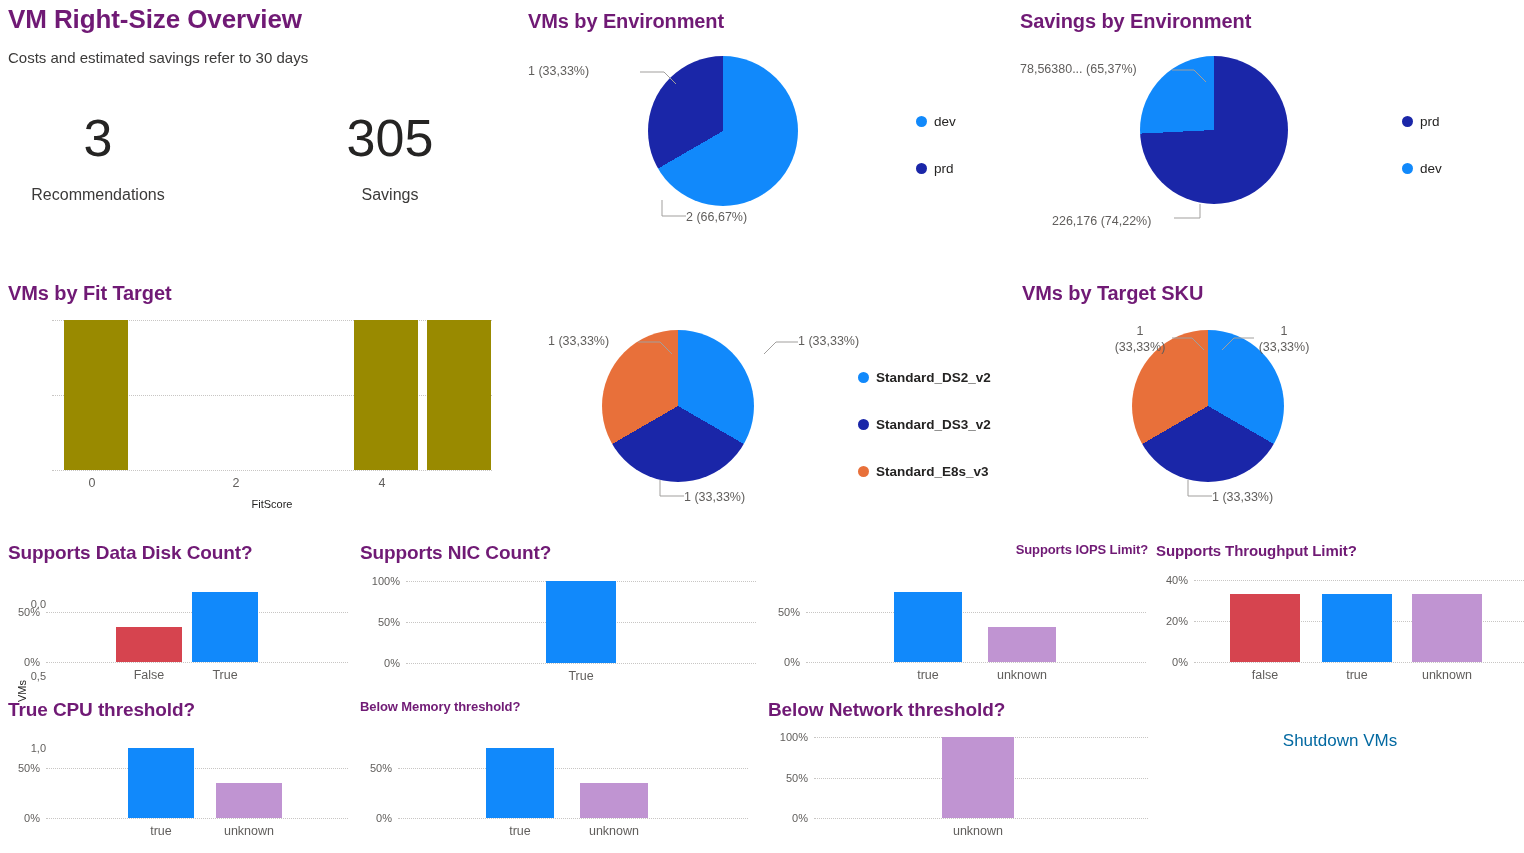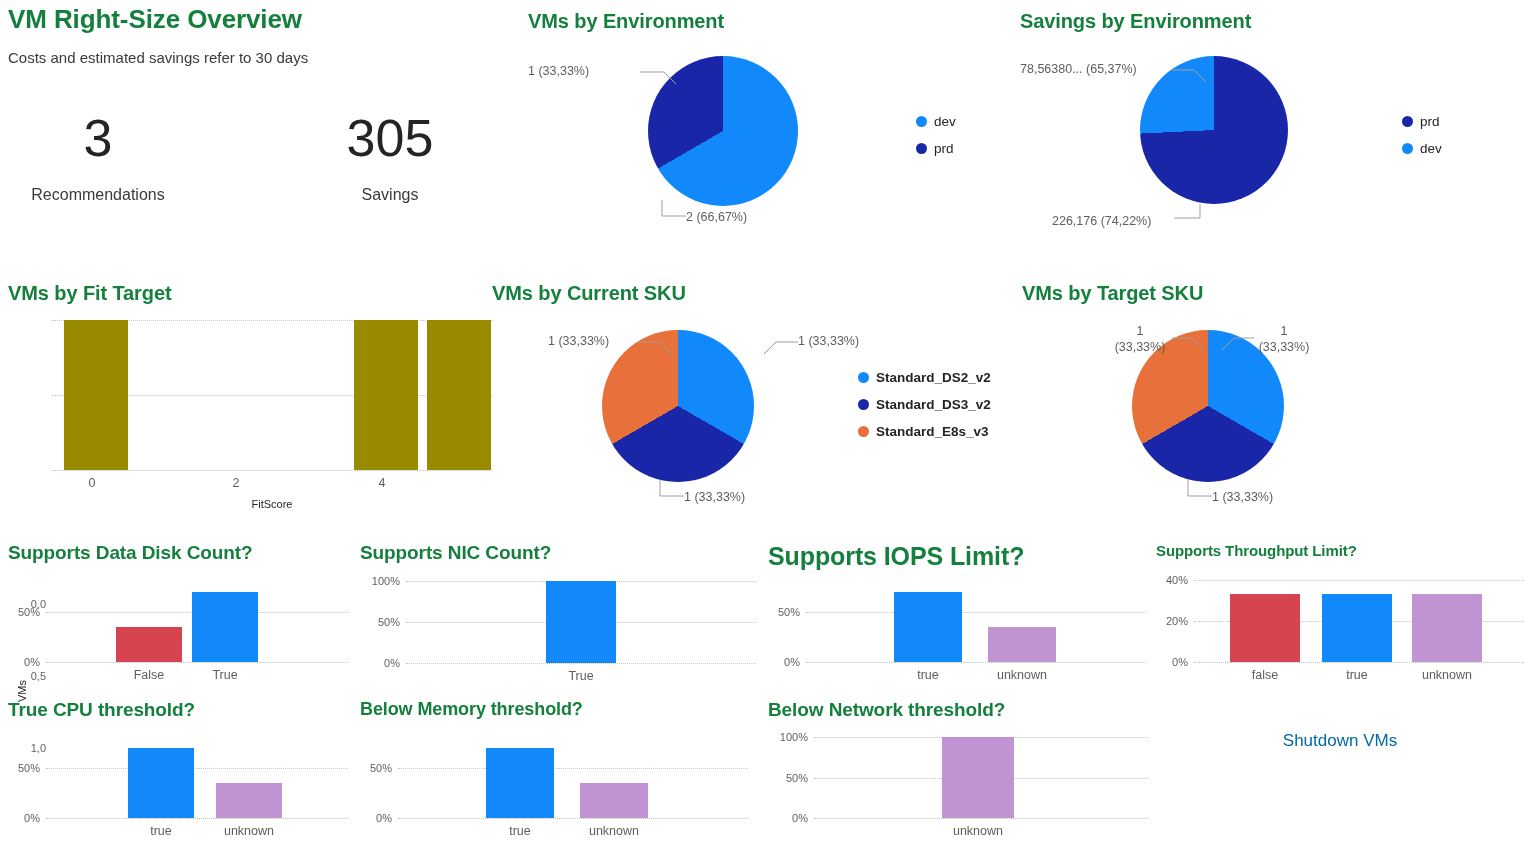--- a/index.html
+++ b/index.html
@@ -3,38 +3,38 @@
 <meta charset="utf-8">
 <style>
   html,body{margin:0;padding:0;}
   body{
     width:1524px;height:853px;background:#ffffff;
     font-family:"Liberation Sans","DejaVu Sans",sans-serif;
     color:#252423;overflow:hidden;position:relative;
   }
   .card{position:absolute;box-sizing:border-box;}
   .card-title{
-    font-size:20px;font-weight:700;color:#15803d;
+    font-size:20px;font-weight:700;color:#701a75;
     letter-spacing:-.1px;white-space:nowrap;
   }
   .sub-title{font-size:15px;color:#3b3a39;}
   
   .kpi-row{position:absolute;display:flex;}
   .kpi{display:flex;flex-direction:column;align-items:center;}
   .kpi-value{font-size:52px;font-weight:400;line-height:1;color:#252423;}
   .kpi-label{font-size:16px;color:#3b3a39;margin-top:22px;}
   
   .pie-wrap{position:absolute;}
   .pie{border-radius:50%;position:absolute;}
   .pie-label{
     position:absolute;font-size:12.5px;color:#605e5c;white-space:nowrap;
   }
   .pie-label.wrap{white-space:normal;text-align:center;line-height:1.25;}
   .leader{position:absolute;}
-  .legend{position:absolute;display:flex;flex-direction:column;gap:12px;}
+  .legend{position:absolute;display:flex;flex-direction:column;gap:32px;}
   .legend-item{display:flex;align-items:center;gap:7px;}
   .legend-dot{width:11px;height:11px;border-radius:50%;flex:none;}
   .legend-text{font-size:13.5px;color:#252423;white-space:nowrap;}
   
   .plot{position:absolute;}
   .axis-y-label{
     position:absolute;font-size:11px;color:#605e5c;text-align:right;
     white-space:nowrap;transform:translateY(-50%);
   }
   .gridline{position:absolute;height:0;border-top:1px dotted #c8c6c4;}
@@ -148,21 +148,20 @@
     <div class="bar" style="left:375px;width:64px;height:150px;background:#998A00;"></div>
   </div>
 
   <div class="x-tick" style="left:52px;top:194px;width:64px;">0</div>
   <div class="x-tick" style="left:196px;top:194px;width:64px;">2</div>
   <div class="x-tick" style="left:342px;top:194px;width:64px;">4</div>
   <div class="axis-title" style="left:44px;top:216px;width:440px;">FitScore</div>
 </div>
 
 <div class="card" style="left:492px;top:282px;width:520px;height:235px;">
-  <div class="card-title">VMs by Current SKU</div>
 
   <div class="pie-wrap" style="left:110px;top:48px;width:152px;height:152px;">
     <div class="pie" style="left:0;top:0;width:152px;height:152px;
          background:conic-gradient(#1189FB 0deg 120deg, #1A26A8 120deg 240deg, #E8703A 240deg 360deg);"></div>
   </div>
 
   <div class="pie-label" style="left:56px;top:52px;">1 (33,33%)</div>
   <svg class="leader" style="left:146px;top:48px;" width="40" height="28">
     <path d="M0,12 L22,12 L34,24" fill="none" stroke="#a19f9d" stroke-width="1"></path>
   </svg>
@@ -240,21 +239,21 @@
   <div class="plot" style="left:46px;top:39px;width:350px;height:82px;">
     <div class="gridline" style="left:0;top:0;width:350px;"></div>
     <div class="gridline" style="left:0;top:41px;width:350px;"></div>
     <div class="gridline" style="left:0;top:82px;width:350px;"></div>
     <div class="bar" style="left:140px;width:70px;height:82px;background:#1189FB;"></div>
   </div>
   <div class="x-tick" style="left:186px;top:127px;width:70px;">True</div>
 </div>
 
 <div class="card" style="left:768px;top:542px;width:380px;height:148px;">
-  <div class="card-title" style="font-size:25px;">Supports IOPS Limit?</div>
+  <div class="card-title" style="font-size:13px;text-align:right;">Supports IOPS Limit?</div>
   <div class="axis-y-label" style="left:0px;top:70px;width:32px;">50%</div>
   <div class="axis-y-label" style="left:0px;top:120px;width:32px;">0%</div>
   <div class="plot" style="left:38px;top:42px;width:340px;height:78px;">
     <div class="gridline" style="left:0;top:28px;width:340px;"></div>
     <div class="gridline" style="left:0;top:78px;width:340px;"></div>
     <div class="bar" style="left:88px;width:68px;height:70px;background:#1189FB;"></div>
     <div class="bar" style="left:182px;width:68px;height:35px;background:#C094D2;"></div>
   </div>
   <div class="x-tick" style="left:126px;top:126px;width:68px;">true</div>
   <div class="x-tick" style="left:220px;top:126px;width:68px;">unknown</div>
@@ -286,21 +285,21 @@
     <div class="gridline" style="left:0;top:28px;width:302px;"></div>
     <div class="gridline" style="left:0;top:78px;width:302px;"></div>
     <div class="bar" style="left:82px;width:66px;height:70px;background:#1189FB;"></div>
     <div class="bar" style="left:170px;width:66px;height:35px;background:#C094D2;"></div>
   </div>
   <div class="x-tick" style="left:120px;top:125px;width:66px;">true</div>
   <div class="x-tick" style="left:208px;top:125px;width:66px;">unknown</div>
 </div>
 
 <div class="card" style="left:360px;top:699px;width:400px;height:150px;">
-  <div class="card-title" style="font-size:18px;">Below Memory threshold?</div>
+  <div class="card-title" style="font-size:13px;">Below Memory threshold?</div>
   <div class="axis-y-label" style="left:0px;top:69px;width:32px;">50%</div>
   <div class="axis-y-label" style="left:0px;top:119px;width:32px;">0%</div>
   <div class="plot" style="left:38px;top:41px;width:350px;height:78px;">
     <div class="gridline" style="left:0;top:28px;width:350px;"></div>
     <div class="gridline" style="left:0;top:78px;width:350px;"></div>
     <div class="bar" style="left:88px;width:68px;height:70px;background:#1189FB;"></div>
     <div class="bar" style="left:182px;width:68px;height:35px;background:#C094D2;"></div>
   </div>
   <div class="x-tick" style="left:126px;top:125px;width:68px;">true</div>
   <div class="x-tick" style="left:220px;top:125px;width:68px;">unknown</div>

